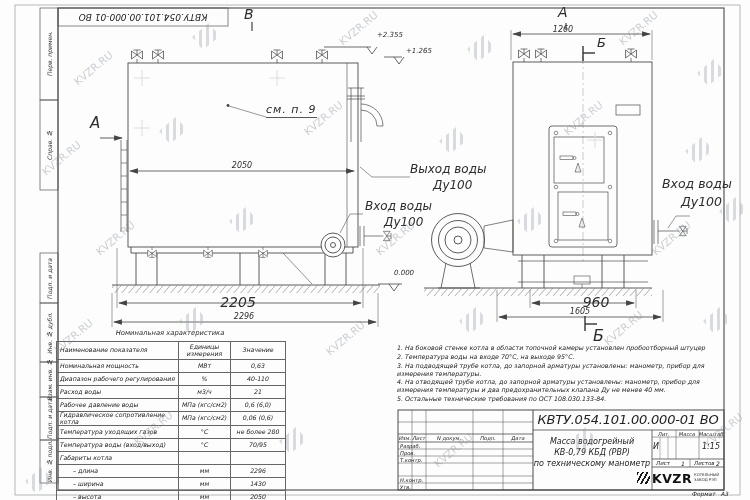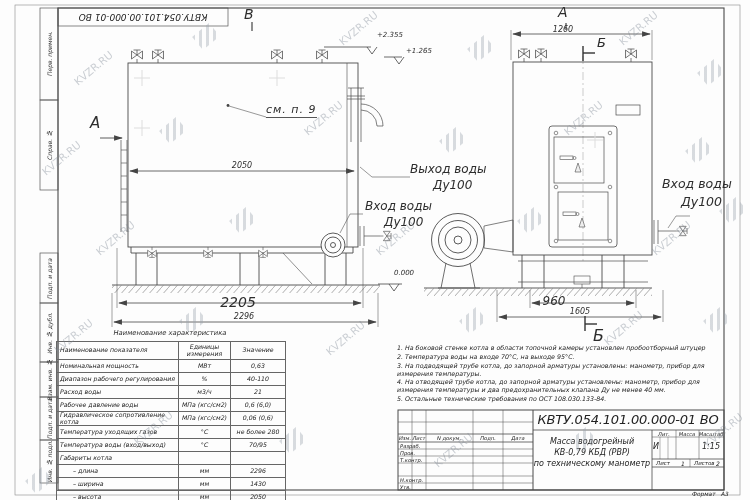--- a/index.html
+++ b/index.html
@@ -290,24 +290,24 @@
 <div class="txt" style="left:681px;top:194px;font-size:12.5px">Ду100</div>
 
 <div class="txt" style="left:377px;top:31px;font-size:7px">+2.355</div>
 <div class="txt" style="left:406px;top:47px;font-size:7px">+1.265</div>
 <div class="txt" style="left:394px;top:269px;font-size:7px">0.000</div>
 
 <div class="txt c" style="left:242px;top:161px;font-size:8px">2050</div>
 <div class="txt c" style="left:238px;top:294px;font-size:14px">2205</div>
 <div class="txt c" style="left:244px;top:312px;font-size:8px">2296</div>
 <div class="txt c" style="left:563px;top:25px;font-size:8px">1260</div>
-<div class="txt c" style="left:554px;top:294px;font-size:12px">960</div>
+<div class="txt c" style="left:596px;top:294px;font-size:14px">960</div>
 <div class="txt c" style="left:580px;top:307px;font-size:8px">1605</div>
 
-<div class="txt c" style="left:170px;top:329px;font-size:6.8px">Наименование характеристика</div>
+<div class="txt c" style="left:170px;top:329px;font-size:6.8px">Номинальная характеристика</div>
 <table class="spec">
   <colgroup>
         <col style="width:122px">
         <col style="width:52px">
         <col style="width:55px">
       </colgroup>
   <tbody>
         <tr>
     <td class="h" style="text-align:left">Наименование показателя</td>
     <td class="h">Единицы измерения</td>
@@ -395,20 +395,28 @@
 <div class="tb c" style="left:592px;top:459px;font-size:8px">по техническому манометр</div>
 <div class="tb c" style="left:664px;top:430.5px;font-size:5.2px">Лит.</div>
 <div class="tb c" style="left:687px;top:430.5px;font-size:5.2px">Масса</div>
 <div class="tb c" style="left:711px;top:430.5px;font-size:5.2px">Масштаб</div>
 <div class="tb c" style="left:656px;top:442px;font-size:8px">И</div>
 <div class="tb c" style="left:711px;top:442px;font-size:8px">1:15</div>
 <div class="tb" style="left:656px;top:460px;font-size:5.5px">Лист</div>
 <div class="tb" style="left:681px;top:460px;font-size:6px">1</div>
 <div class="tb" style="left:694px;top:460px;font-size:5.5px">Листов</div>
 <div class="tb" style="left:716px;top:460px;font-size:6px">2</div>
+<div class="logo">
+  <div class="spring"></div>
+  <span class="kvzr">KVZR</span>
+  <span class="logosub">
+    <span>КОТЕЛЬНЫЙ</span>
+    <span>ЗАВОД РЭП</span>
+  </span>
+</div>
 <div class="tb" style="left:692px;top:491px;font-size:5.8px">
   <span>Формат</span>&nbsp;&nbsp;
   <span>А3</span>
 </div>
 
 <div id="wm">
       <span class="wmt" style="left: 70px; top: 62px;">KVZR.RU</span>
       <div class="wml" style="left: 195px; top: 28px;"></div>
       <span class="wmt" style="left: 335px; top: 22px;">KVZR.RU</span>
       <div class="wml" style="left: 470px; top: 40px;"></div>

